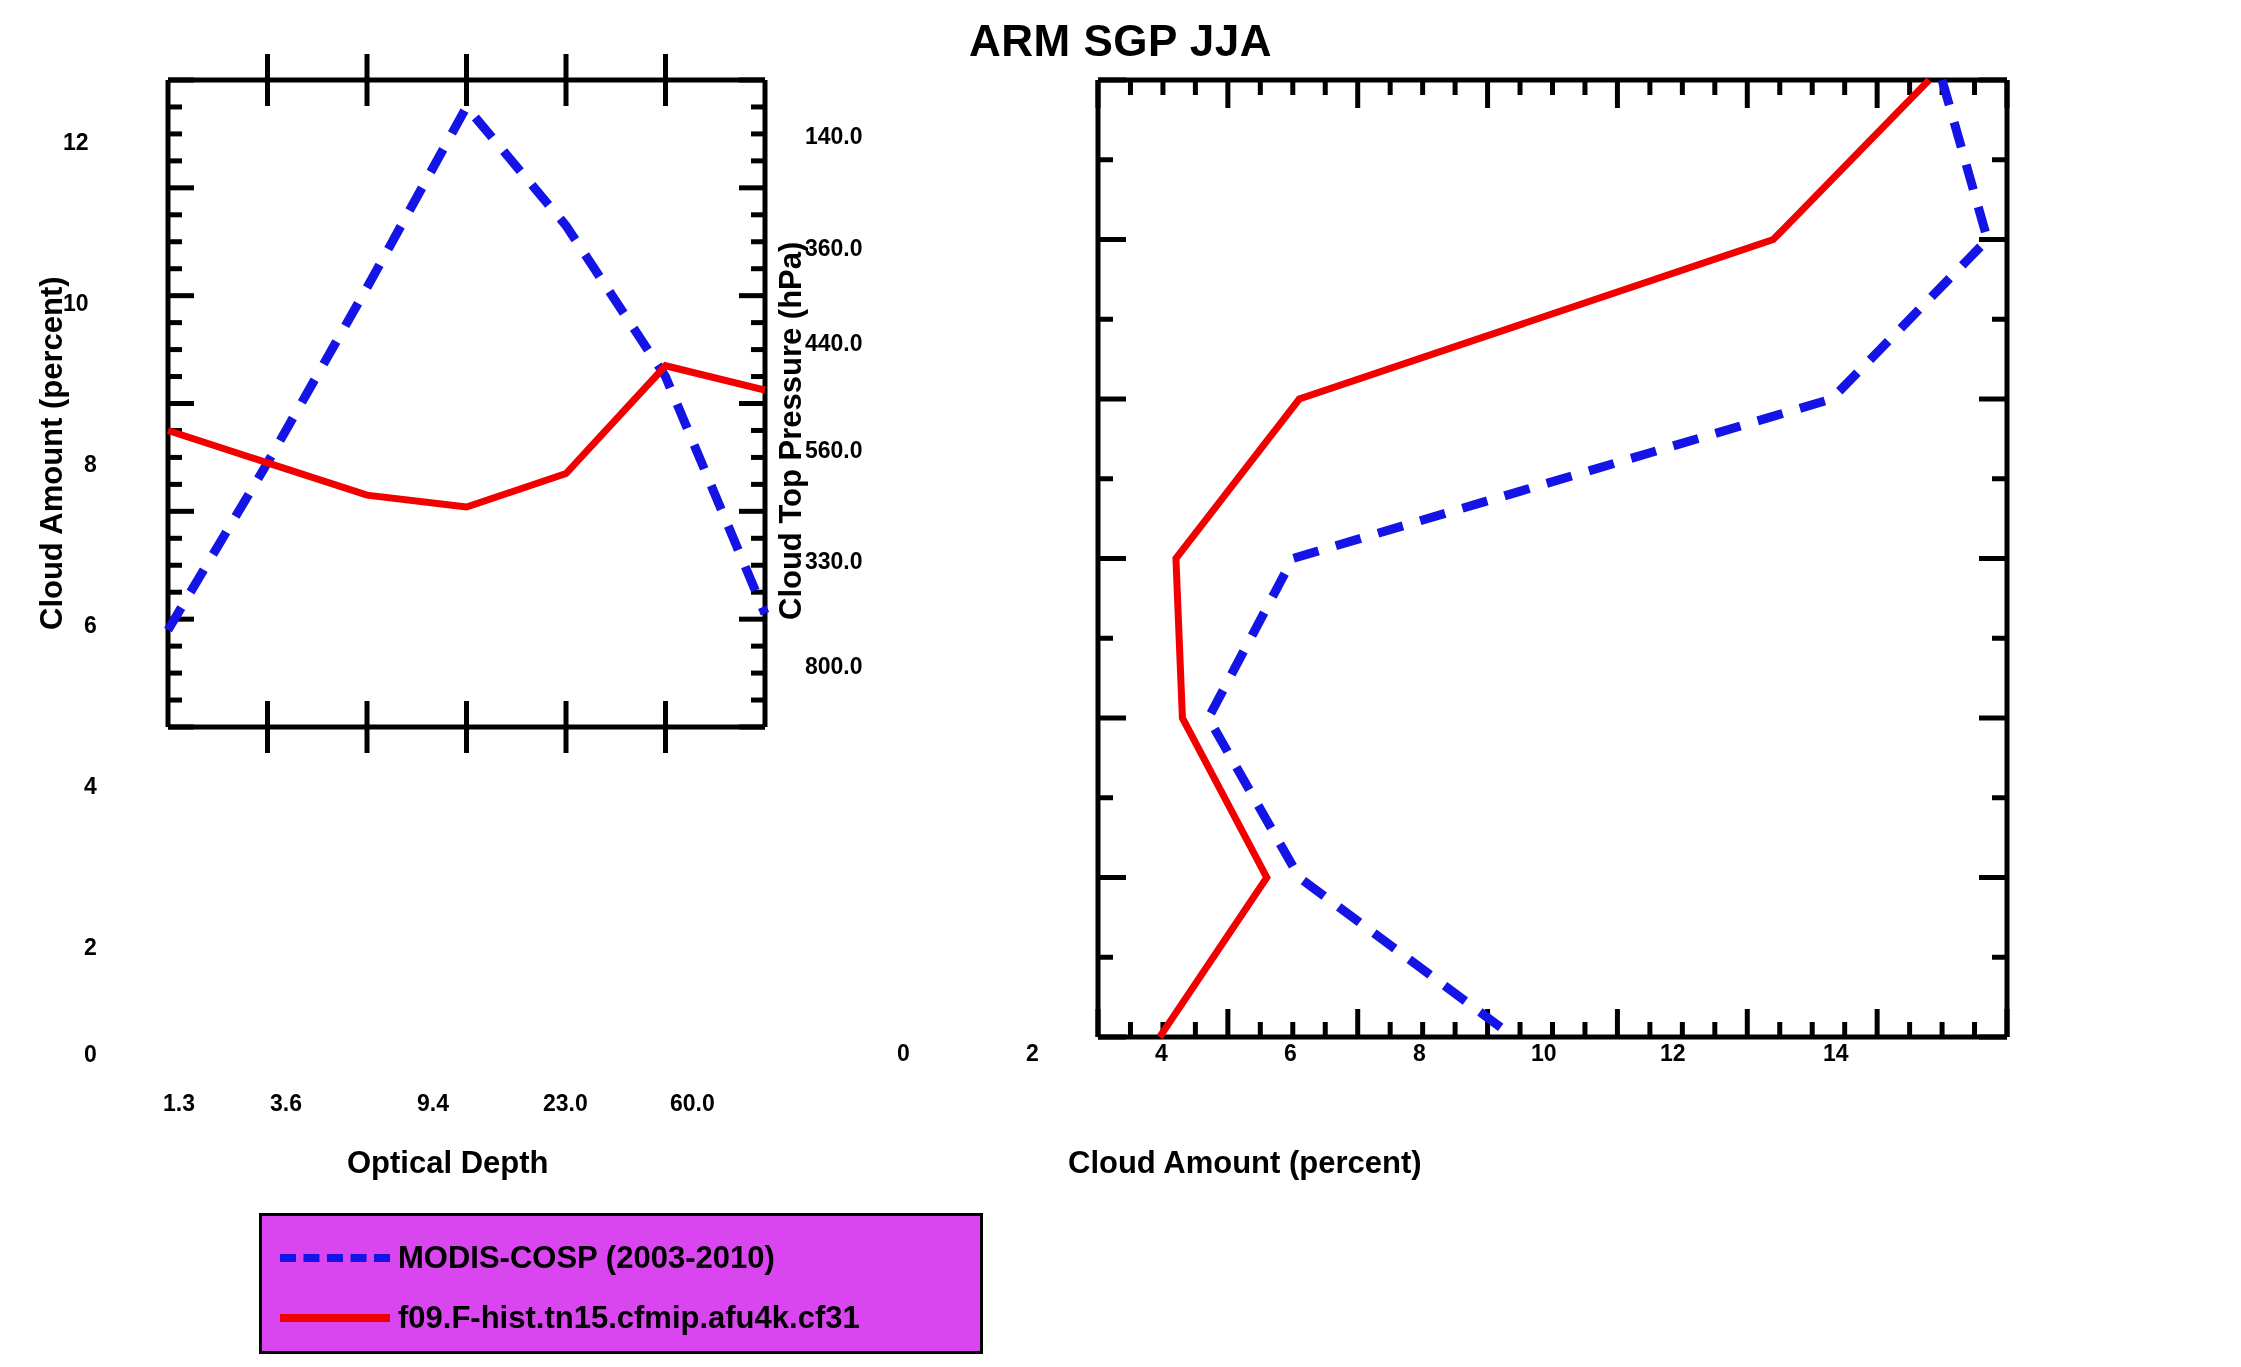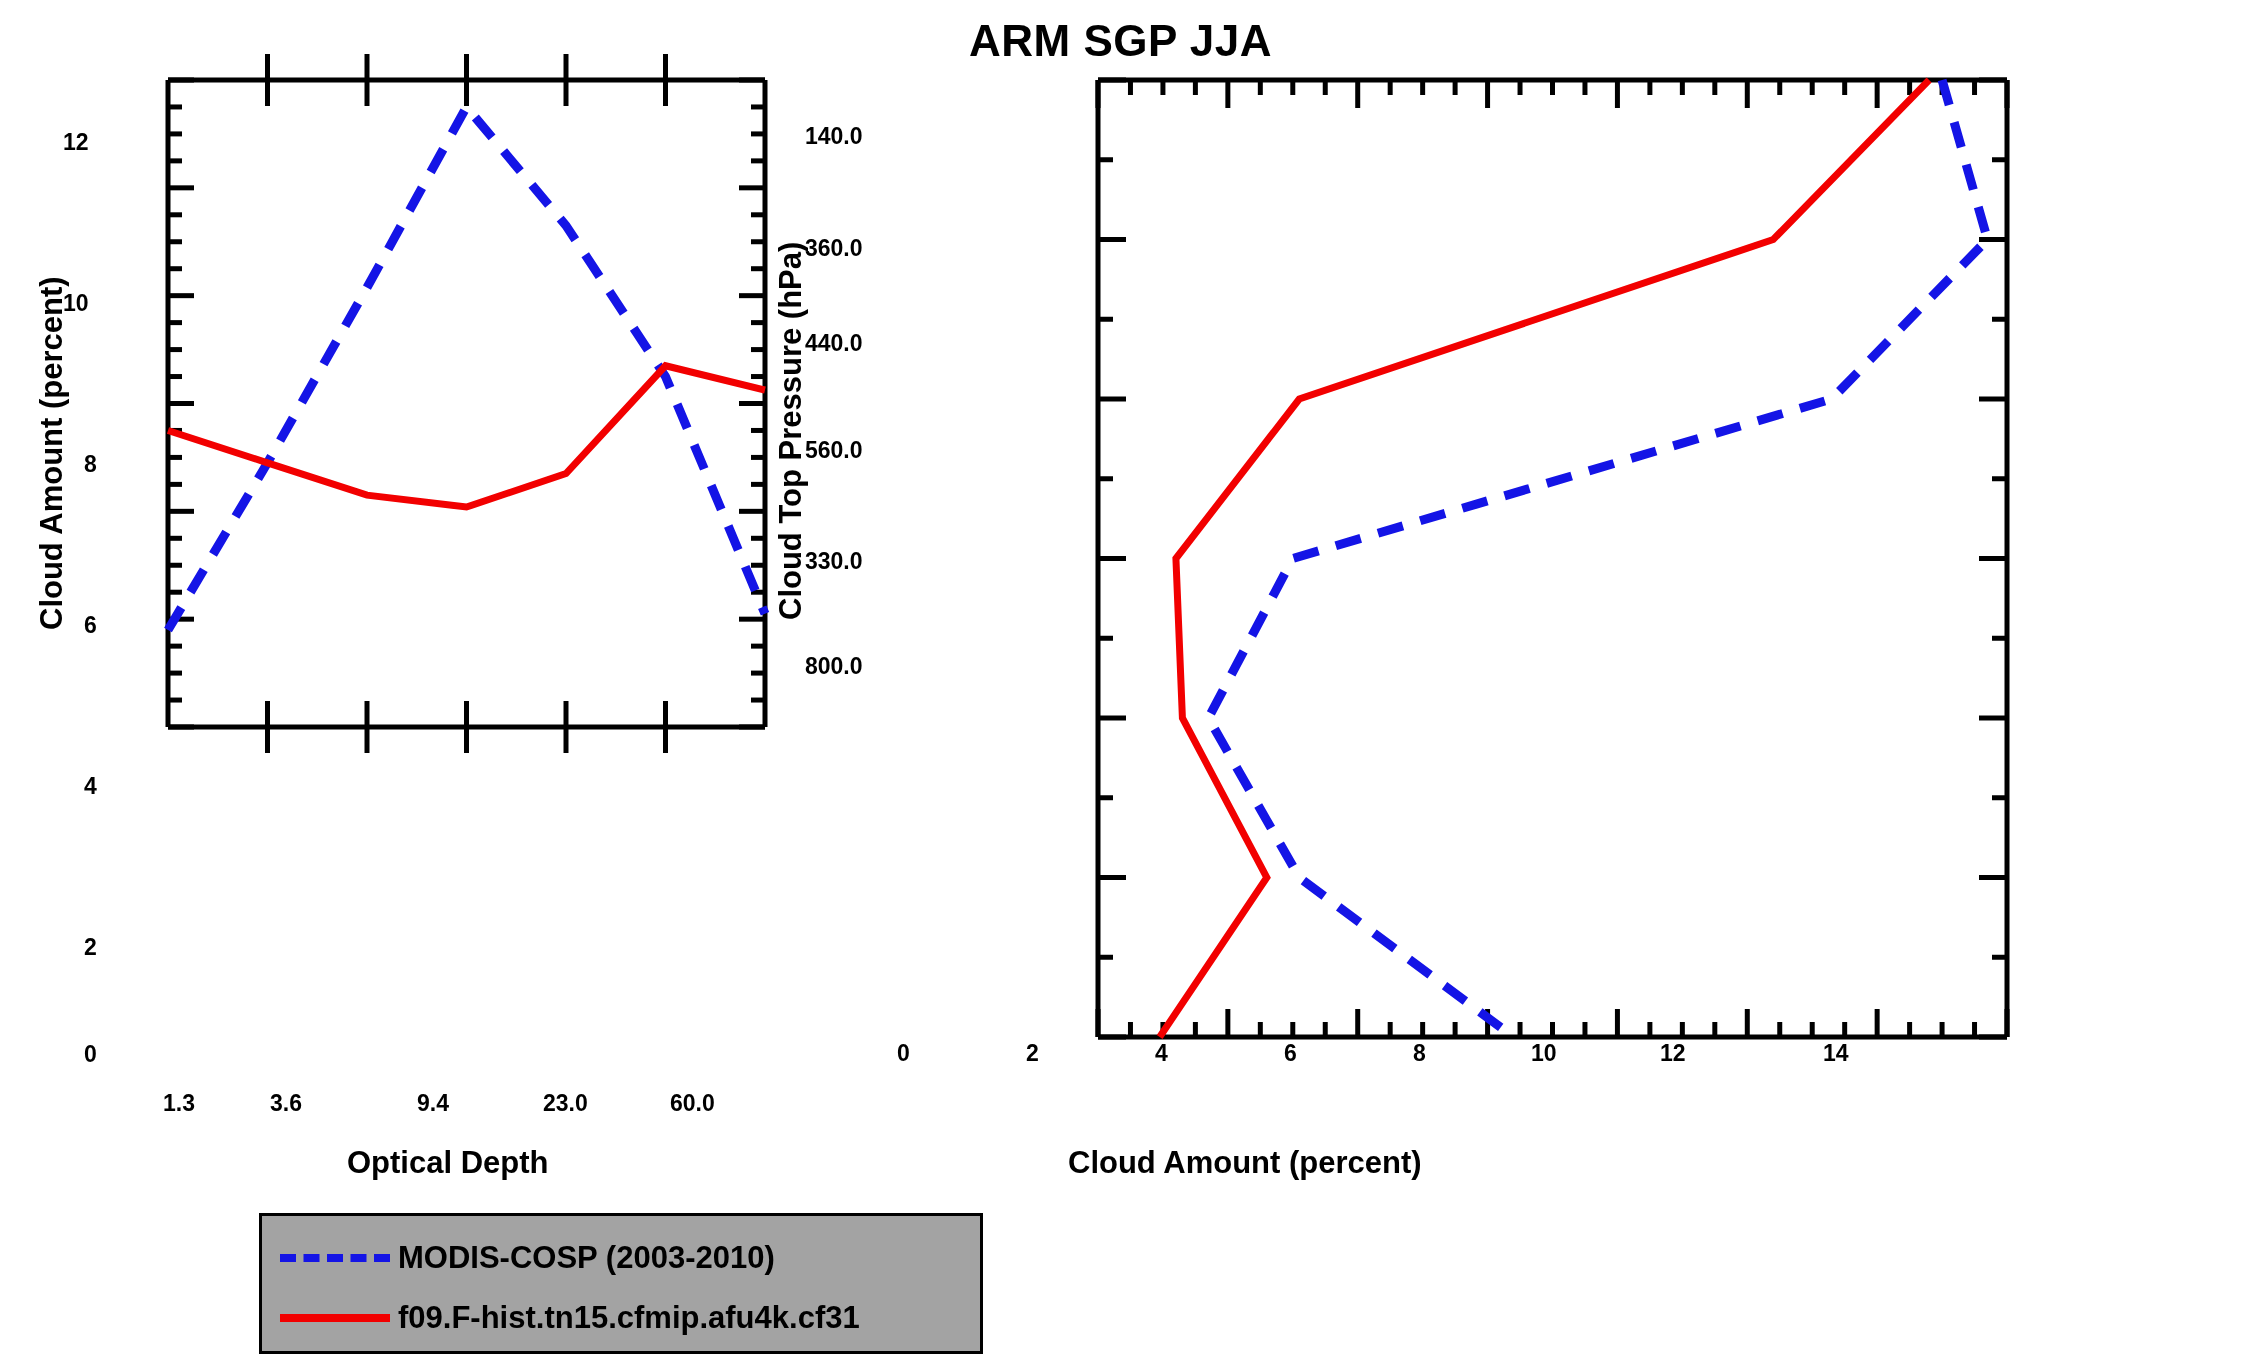--- a/index.html
+++ b/index.html
@@ -7,21 +7,21 @@
   body{width:2241px;height:1367px;position:relative;overflow:hidden;
        font-family:"Liberation Sans","DejaVu Sans",sans-serif;color:#000;}
   .fig{position:absolute;left:0;top:0;width:2241px;height:1367px;}
   #chart-title{position:absolute;left:0;top:16px;width:2241px;text-align:center;
        font-size:44px;font-weight:bold;letter-spacing:.5px;}
   .panel{position:absolute;}
   .axis-label{position:absolute;font-size:31px;font-weight:bold;white-space:nowrap;}
   .ylab-rot{transform-origin:0 0;transform:rotate(-90deg);}
   .ticklab{position:absolute;font-size:23px;font-weight:bold;white-space:nowrap;}
   svg{position:absolute;left:0;top:0;overflow:visible;}
-  .legend-box{position:absolute;border:3px solid #000;background:#a3a3a3;}
+  .legend-box{position:absolute;border:3px solid #000;background:#d946ef;}
   .legend-row{display:flex;align-items:center;height:52px;}
   .legend-swatch{width:110px;height:6px;margin-left:18px;margin-right:8px;flex:none;}
   .legend-text{font-size:31px;font-weight:bold;white-space:nowrap;}
 </style>
 </head>
 <body>
 
 <div class="fig">
 
   <div id="chart-title">ARM SGP JJA</div>

